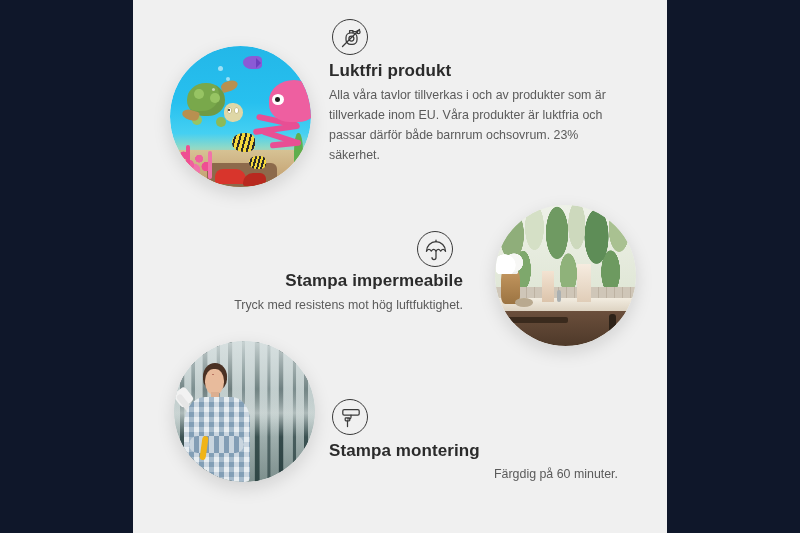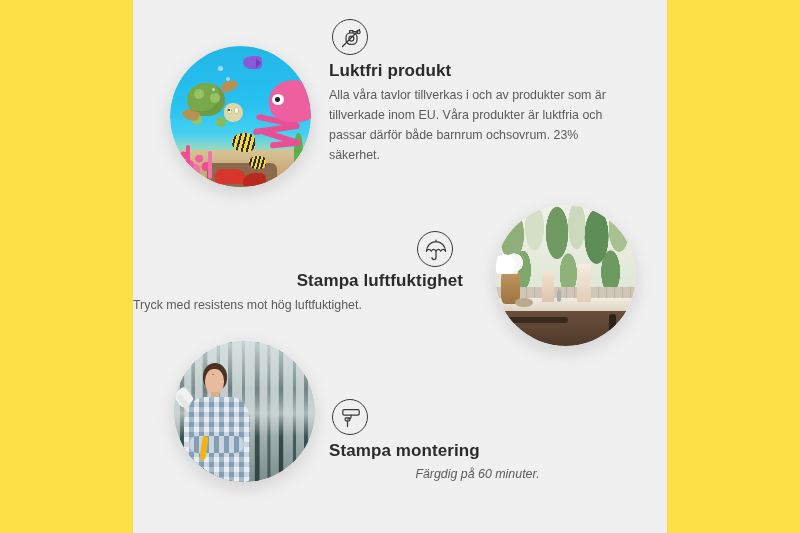--- a/index.html
+++ b/index.html
@@ -10,21 +10,21 @@
     width: 800px;
     height: 533px;
     background: #ffffff;
     font-family: "Liberation Sans", sans-serif;
     overflow: hidden;
   }
   .canvas {
     position: relative;
     width: 800px;
     height: 533px;
-    background: #fde047;
+    background: #0f172a;
   }
   .stage {
     position: absolute;
     left: 133px;
     top: 0;
     width: 534px;
     height: 533px;
     background: #f0f0f0;
     overflow: hidden;
   }
@@ -414,23 +414,23 @@
       <svg width="36" height="36" viewBox="0 0 36 36" aria-hidden="true">
         <g fill="none" stroke="#3a3a3a" stroke-width="1.25" stroke-linecap="round" stroke-linejoin="round">
           <path d="M8.5 19.2a9.5 9.5 0 0 1 19 0"></path>
           <path d="M8.5 19.2c1.6-2.3 3.2-2.3 4.8 0 1.6-2.3 3.1-2.3 4.7 0 1.6-2.3 3.1-2.3 4.7 0 1.6-2.3 3.2-2.3 4.8 0"></path>
           <path d="M18 19.2v6.4c0 1.1-.9 2-2 2s-2-.9-2-2"></path>
           <path d="M18 9.7V8.1"></path>
         </g>
       </svg>
     </div>
 
-    <div class="block-title" style="left:0; top:271px; width:330px; text-align:right;">Stampa luftfuktighet</div>
-
-    <div class="block-desc" style="left:0; top:295px; width:330px; text-align:left;">Tryck med resistens mot hög luftfuktighet.</div>
+    <div class="block-title" style="left:0; top:271px; width:330px; text-align:right;">Stampa impermeabile</div>
+
+    <div class="block-desc" style="left:0; top:295px; width:330px; text-align:right;">Tryck med resistens mot hög luftfuktighet.</div>
 
     <div class="photo" style="left:41px; top:341px; width:141px; height:141px;">
       <div class="inner">
         <div class="forest">
           <div class="trunks"></div>
           <div class="haze"></div>
           <div class="mist"></div>
           <div class="woman">
             <div class="rollerhead"></div>
             <div class="rollerpole"></div>
@@ -453,16 +453,16 @@
           <rect x="9.8" y="9.6" width="16.4" height="5.6" rx="1.4"></rect>
           <path d="M18 15.2v2.1a1.5 1.5 0 0 1-1.5 1.5h-2.1"></path>
           <rect x="12.2" y="17.8" width="4.6" height="3" rx="0.8"></rect>
           <path d="M14.5 20.8v5.8"></path>
         </g>
       </svg>
     </div>
 
     <div class="block-title" style="left:196px; top:441px;">Stampa montering</div>
 
-    <div class="block-desc" style="left:196px; top:464px; width:297px; text-align:center;font-style:italic;">Färgdig på 60 minuter.</div>
+    <div class="block-desc" style="left:188px; top:464px; width:297px; text-align:right;">Färgdig på 60 minuter.</div>
 
   </div>
 </div>
 
 </body></html>

